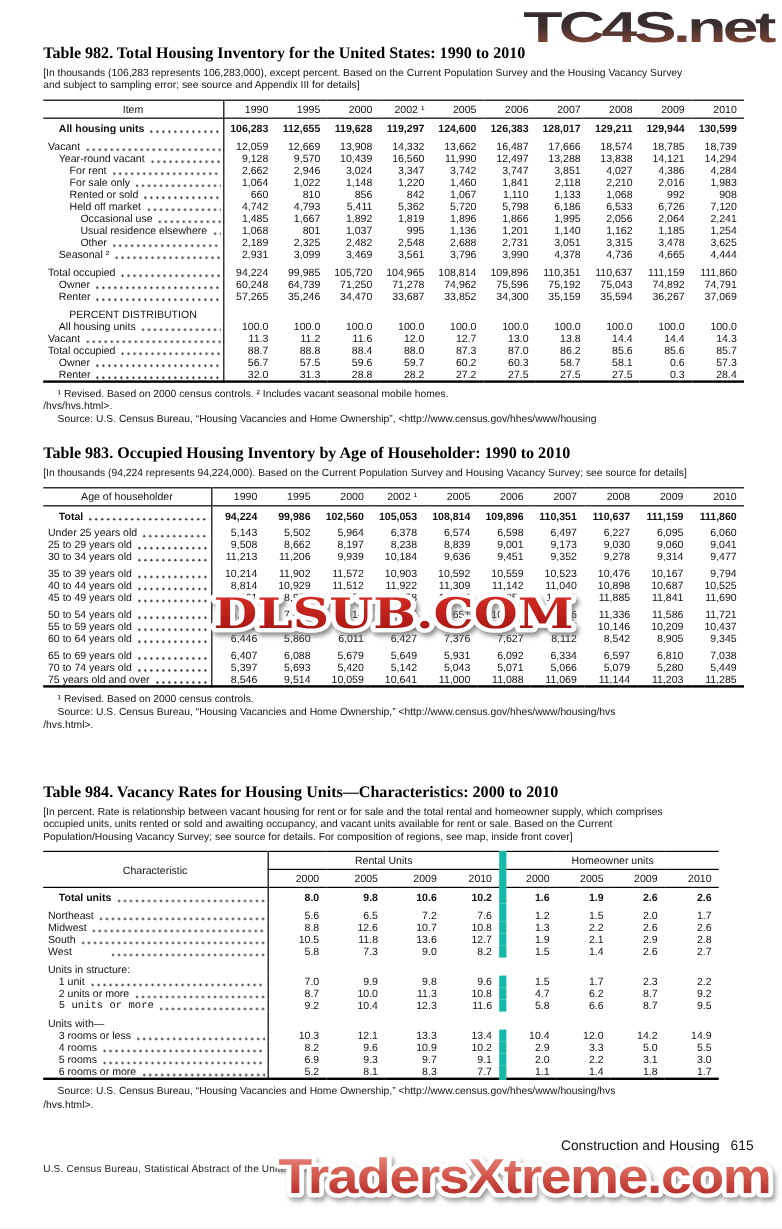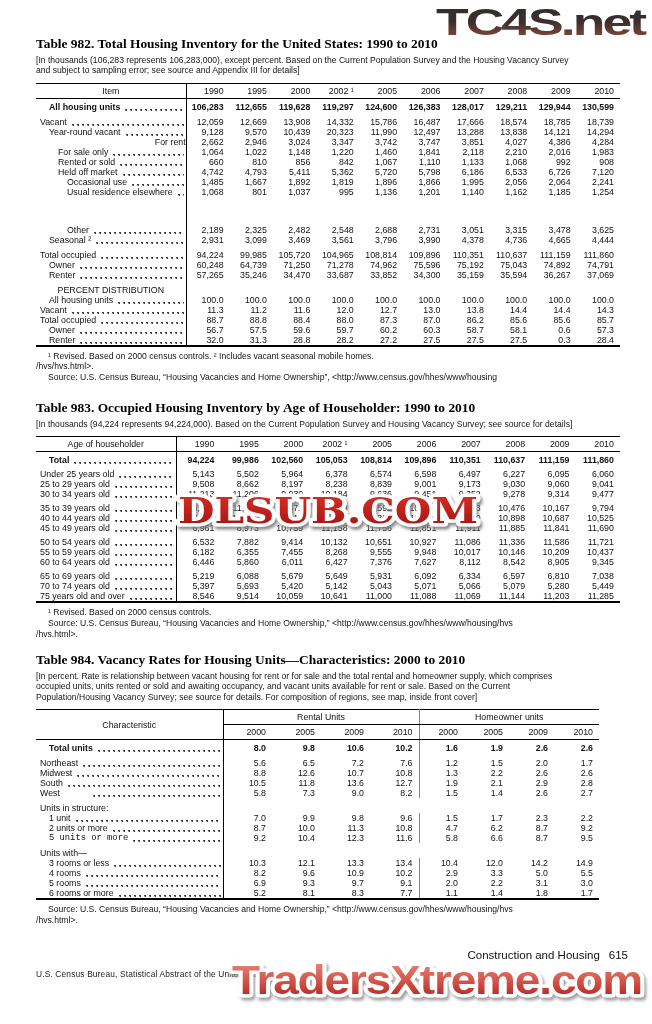--- a/index.html
+++ b/index.html
@@ -1,37 +1,37 @@
 <!DOCTYPE html>
 <html><head>
 <meta charset="utf-8">
 <style>
   html,body{margin:0;padding:0;background:#e8e8e8;}
   #page{position:relative;width:652px;height:1024px;background:#ffffff;overflow:hidden;
         font-family:"Liberation Sans",sans-serif;color:#1a1a1a;}
   .sec{position:absolute;left:36px;width:584px;}
   #sec982{top:36px}
-  #sec983{top:400px}
+  #sec983{top:370px}
   #sec984{top:652px}
   .ttl{font:700 13.4px/15px "Liberation Serif",serif;margin:0 0 4px;color:#000;}
   .note{font:8.6px/10.4px "Liberation Sans",sans-serif;max-width:545px;margin:0 0 7px;color:#141414;}
   table{border-collapse:collapse;table-layout:fixed;border-top:1px solid #000;border-bottom:2px solid #000;
         font-size:8.8px;line-height:10px;color:#111;}
   .t982 col.c-stub,.t983 col.c-stub{width:140px}
   .t982 col.c-val,.t983 col.c-val{width:44.4px}
   .t984 col.c-stub{width:187px}
   .t984 col.v0,.t984 col.v1,.t984 col.v2,.t984 col.v3{width:49px}
   .t984 col.v4,.t984 col.v5,.t984 col.v6,.t984 col.v7{width:45px}
   thead th{font-weight:400;border-bottom:1px solid #000;padding:2px 0;}
   th.stub{text-align:center;border-right:1px solid #000;}
   th.yr{text-align:right;padding-right:6px;}
   th.group{text-align:center;}
   td{padding:0;vertical-align:bottom;}
   td.stub{border-right:1px solid #000;}
-  .div{border-right:1px solid #14b8a6;}
+  .div{border-right:6px solid #14b8a6;}
   td.num{text-align:right;padding-right:6px;white-space:nowrap;}
   tbody tr:first-child td{padding-top:3px;}
   tr.gap td{padding-top:5px;}
   .t983 tr.gap td{padding-top:4px;}
   tr.bold td{font-weight:700;}
   .lbl-wrap{display:flex;align-items:flex-end;overflow:hidden;}
   .lbl{white-space:nowrap;}
   .leaders{flex:1;height:9px;min-width:6px;margin:0 2px 0 5px;
            background-image:radial-gradient(circle at 1.2px 6.8px,#3d3d3d 0.8px,transparent 1.15px);
            background-size:5px 9px;background-repeat:repeat-x;}
@@ -109,48 +109,48 @@
               <td class="stub">
                 <span class="lbl-wrap" style="padding-left: 4px;">
                   <span class="lbl">Vacant</span>
                   <span class="leaders"></span>
                 </span>
               </td>
               <td class="num">12,059</td>
               <td class="num">12,669</td>
               <td class="num">13,908</td>
               <td class="num">14,332</td>
-              <td class="num">15,786</td>
+              <td class="num">13,662</td>
               <td class="num">16,487</td>
               <td class="num">17,666</td>
               <td class="num">18,574</td>
               <td class="num">18,785</td>
               <td class="num">18,739</td>
             </tr>
             <tr>
               <td class="stub">
                 <span class="lbl-wrap" style="padding-left: 13px;">
                   <span class="lbl">Year-round vacant</span>
                   <span class="leaders"></span>
                 </span>
               </td>
               <td class="num">9,128</td>
               <td class="num">9,570</td>
               <td class="num">10,439</td>
-              <td class="num">20,323</td>
+              <td class="num">16,560</td>
               <td class="num">11,990</td>
               <td class="num">12,497</td>
               <td class="num">13,288</td>
               <td class="num">13,838</td>
               <td class="num">14,121</td>
               <td class="num">14,294</td>
             </tr>
             <tr>
               <td class="stub">
-                <span class="lbl-wrap" style="padding-left: 22px; flex-direction: column;">
+                <span class="lbl-wrap" style="padding-left: 22px;">
                   <span class="lbl">For rent</span>
                   <span class="leaders"></span>
                 </span>
               </td>
               <td class="num">2,662</td>
               <td class="num">2,946</td>
               <td class="num">3,024</td>
               <td class="num">3,347</td>
               <td class="num">3,742</td>
               <td class="num">3,747</td>
@@ -244,21 +244,21 @@
               <td class="num">995</td>
               <td class="num">1,136</td>
               <td class="num">1,201</td>
               <td class="num">1,140</td>
               <td class="num">1,162</td>
               <td class="num">1,185</td>
               <td class="num">1,254</td>
             </tr>
             <tr>
               <td class="stub">
-                <span class="lbl-wrap" style="padding-left: 31px; margin-top: 28px;">
+                <span class="lbl-wrap" style="padding-left: 31px;">
                   <span class="lbl">Other</span>
                   <span class="leaders"></span>
                 </span>
               </td>
               <td class="num">2,189</td>
               <td class="num">2,325</td>
               <td class="num">2,482</td>
               <td class="num">2,548</td>
               <td class="num">2,688</td>
               <td class="num">2,731</td>
@@ -661,21 +661,21 @@
               <td class="num">8,905</td>
               <td class="num">9,345</td>
             </tr>
             <tr class="gap">
               <td class="stub">
                 <span class="lbl-wrap" style="padding-left: 4px;">
                   <span class="lbl">65 to 69 years old</span>
                   <span class="leaders"></span>
                 </span>
               </td>
-              <td class="num">5,219</td>
+              <td class="num">6,407</td>
               <td class="num">6,088</td>
               <td class="num">5,679</td>
               <td class="num">5,649</td>
               <td class="num">5,931</td>
               <td class="num">6,092</td>
               <td class="num">6,334</td>
               <td class="num">6,597</td>
               <td class="num">6,810</td>
               <td class="num">7,038</td>
             </tr>

